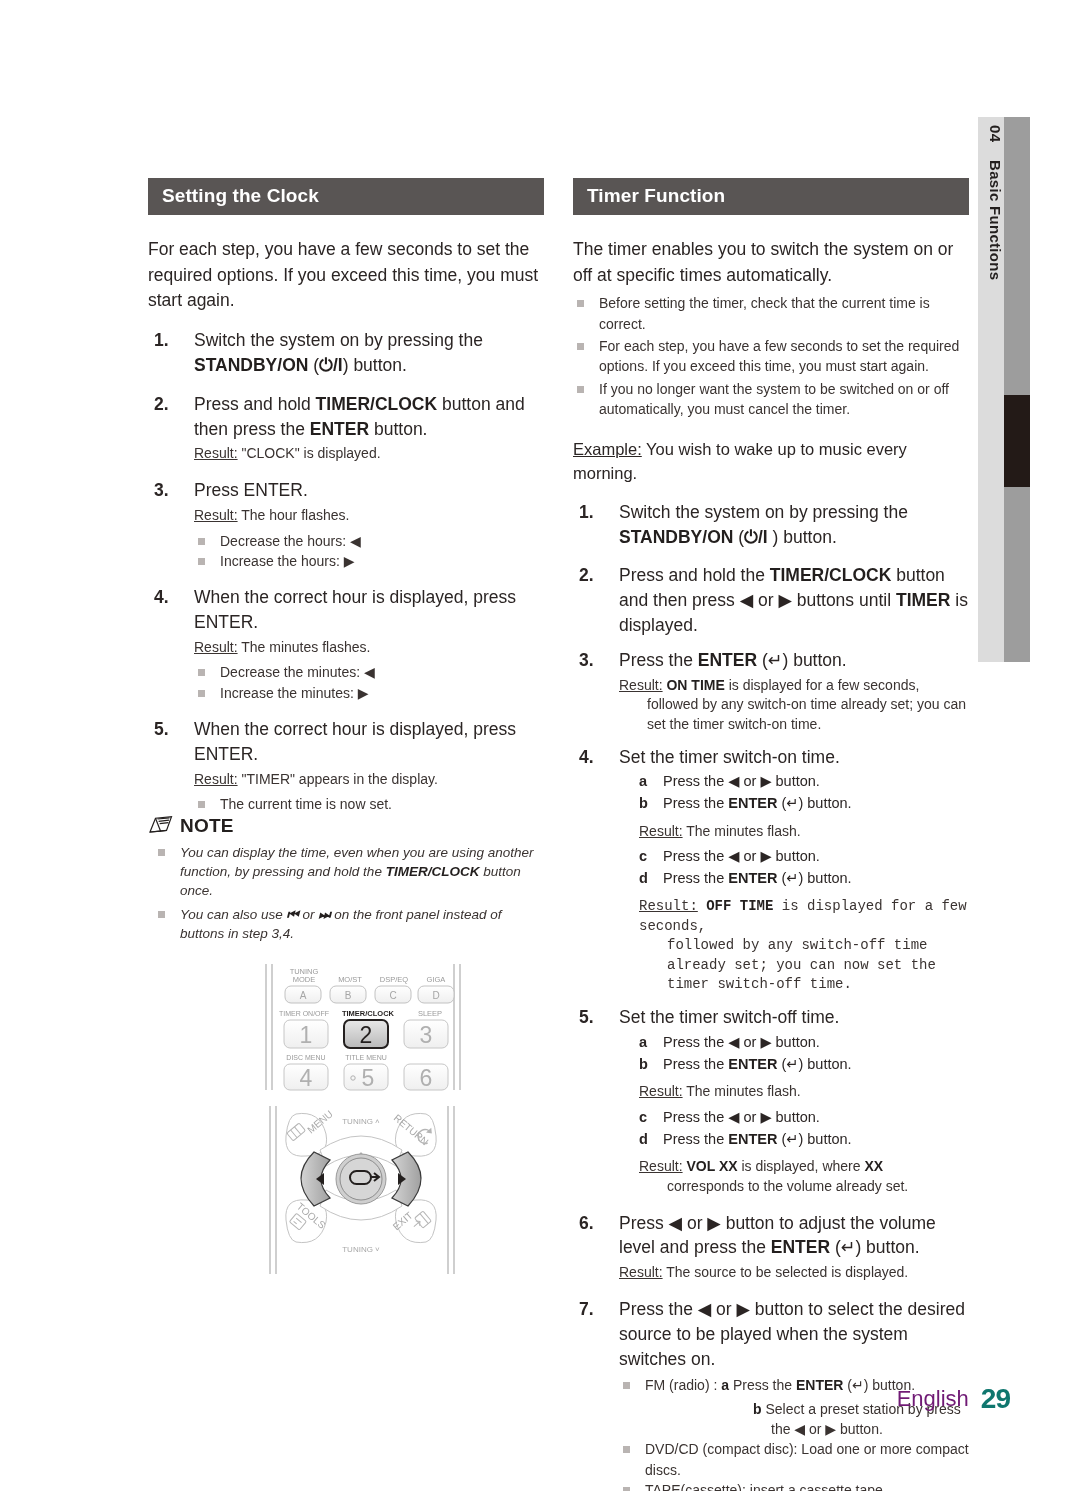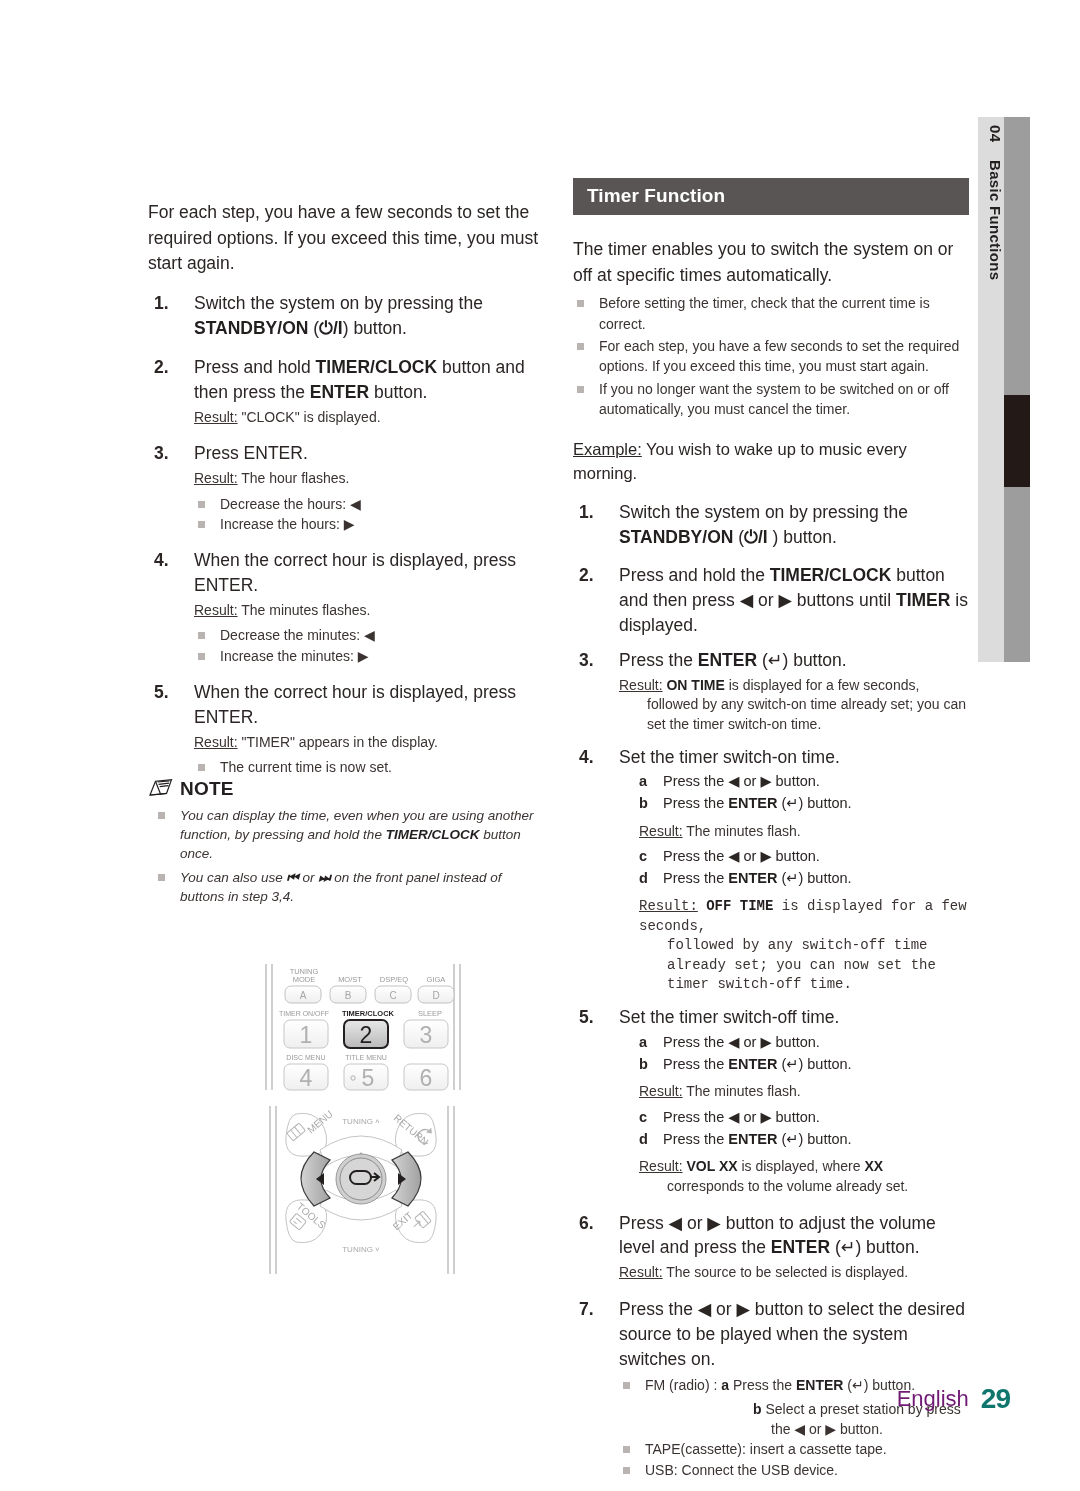--- a/index.html
+++ b/index.html
@@ -101,20 +101,21 @@
     <div class="mid"></div>
     <div class="dark"></div>
     <div class="vtext">
       <span class="vnum">04</span>
       <span>Basic Functions</span>
     </div>
   </div>
 
   <div class="col col-left">
 
+    <div class="sec-head">Setting the Clock</div>
 
     <p class="intro">For each step, you have a few seconds to set the required options. If you exceed this time, you must start again.</p>
 
     <ol class="steps">
 
       <li class="step">
         <span class="num">1.</span>
         <span>Switch the system on by pressing the </span><b>STANDBY/ON</b><span> (</span><b class="pwr">⏻/I</b><span>) button.</span>
       </li>
 
@@ -407,20 +408,21 @@
         <span>Press the ◀ or ▶ button to select the desired source to be played when the system switches on.</span>
 
         <ul class="sq" style="margin-top:4px;">
           <li>
             <span>FM (radio) : </span><b>a</b><span>  Press the </span><b>ENTER</b><span> (↵) button.</span>
             <div style="padding-left:108px;margin-top:3px;">
               <b>b</b><span>  Select a preset station by press</span>
             </div>
             <div style="padding-left:126px;">the  ◀ or ▶ button.</div>
           </li>
+          <li>DVD/CD (compact disc): Load one or more compact discs.</li>
           <li>TAPE(cassette): insert a cassette tape.</li>
           <li>USB: Connect the USB device.</li>
         </ul>
       </li>
     </ol>
   </div>
 
   <div class="footer">
     <span class="lang">English</span><span class="pg">29</span>
   </div>

